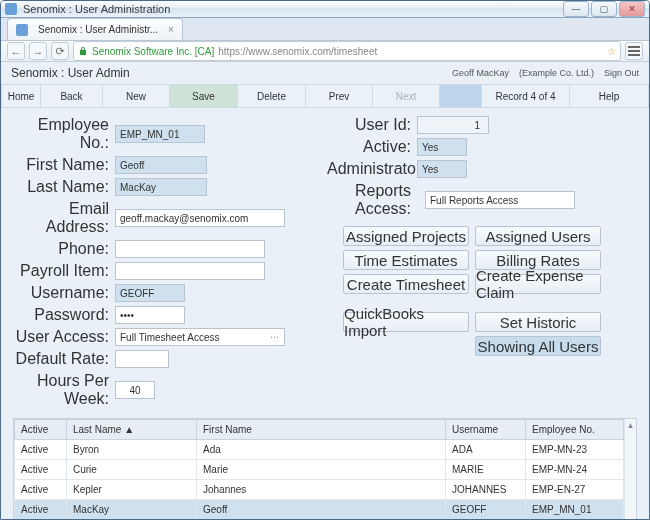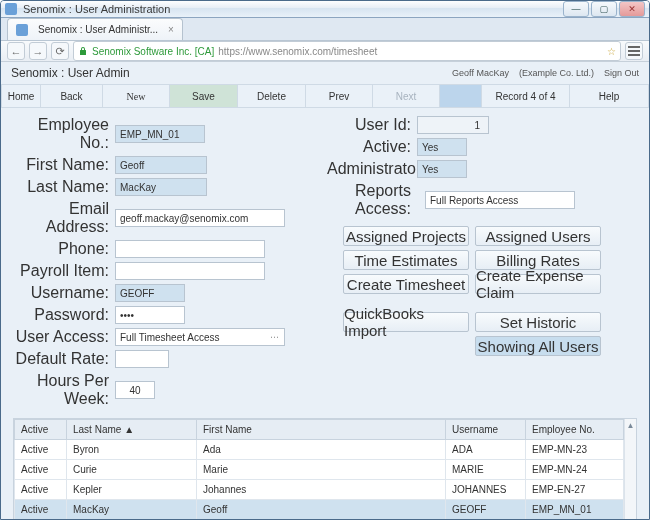--- a/index.html
+++ b/index.html
@@ -25,21 +25,21 @@
   .hamburger { display:flex; flex-direction:column; gap:2px; }
   .hamburger span { display:block; width:12px; height:2px; background:#666;}
   .app { flex:1; background:#e9f0f7; display:flex; flex-direction:column; }
   .app-head { height:22px; display:flex; align-items:center; padding:0 10px; color:#333;}
   .app-title { font-size:12px; }
   .app-head .spacer { flex:1; }
   .app-head .meta { font-size:9px; color:#555; display:flex; gap:10px;}
   .toolbar { height:24px; display:flex; border-top:1px solid #cfdae5; border-bottom:1px solid #cfdae5;}
   .toolbar .tbtn { border-right:1px solid #cfdae5; display:flex; align-items:center; justify-content:center; font-size:10px; color:#333; background:#eaf1f8;}
   .toolbar .tbtn:first-child { border-left:1px solid #cfdae5;}
-  .tbtn.home{width:40px;} .tbtn.back{width:62px;} .tbtn.new{width:67px;font-family:Liberation Serif, serif;} .tbtn.save{width:68px;background:#cfe3d7;} .tbtn.delete{width:68px;} .tbtn.prev{width:67px;} .tbtn.next{width:67px;color:#a8b3bf;} .tbtn.filler{width:42px;background:#bcd5ec;} .tbtn.rec{width:88px;font-size:10px;} .tbtn.help{flex:1;}
+  .tbtn.home{width:40px;} .tbtn.back{width:62px;} .tbtn.new{width:67px;} .tbtn.save{width:68px;background:#cfe3d7;} .tbtn.delete{width:68px;} .tbtn.prev{width:67px;} .tbtn.next{width:67px;color:#a8b3bf;} .tbtn.filler{width:42px;background:#bcd5ec;} .tbtn.rec{width:88px;font-size:10px;} .tbtn.help{flex:1;}
   .form-area { flex:0 0 auto; padding:8px 12px 4px 12px; display:flex; gap:14px;}
   .col { display:flex; flex-direction:column; gap:4px; }
   .col.left { width:300px; }
   .col.right { flex:1; }
   .frow { display:flex; align-items:center; gap:6px;}
   .frow label { width:96px; text-align:right; font-size:16px; color:#333;}
   .col.right .frow label { width:84px; }
   .inp { height:18px; border:1px solid #b8c4d0; background:#fff; padding:0 4px; font-size:10px; color:#333; display:flex; align-items:center;}
   .inp.hl { background:#cfe1ef; }
   .inp.ro { background:#eef3f8; justify-content:flex-end; padding-right:8px; }

